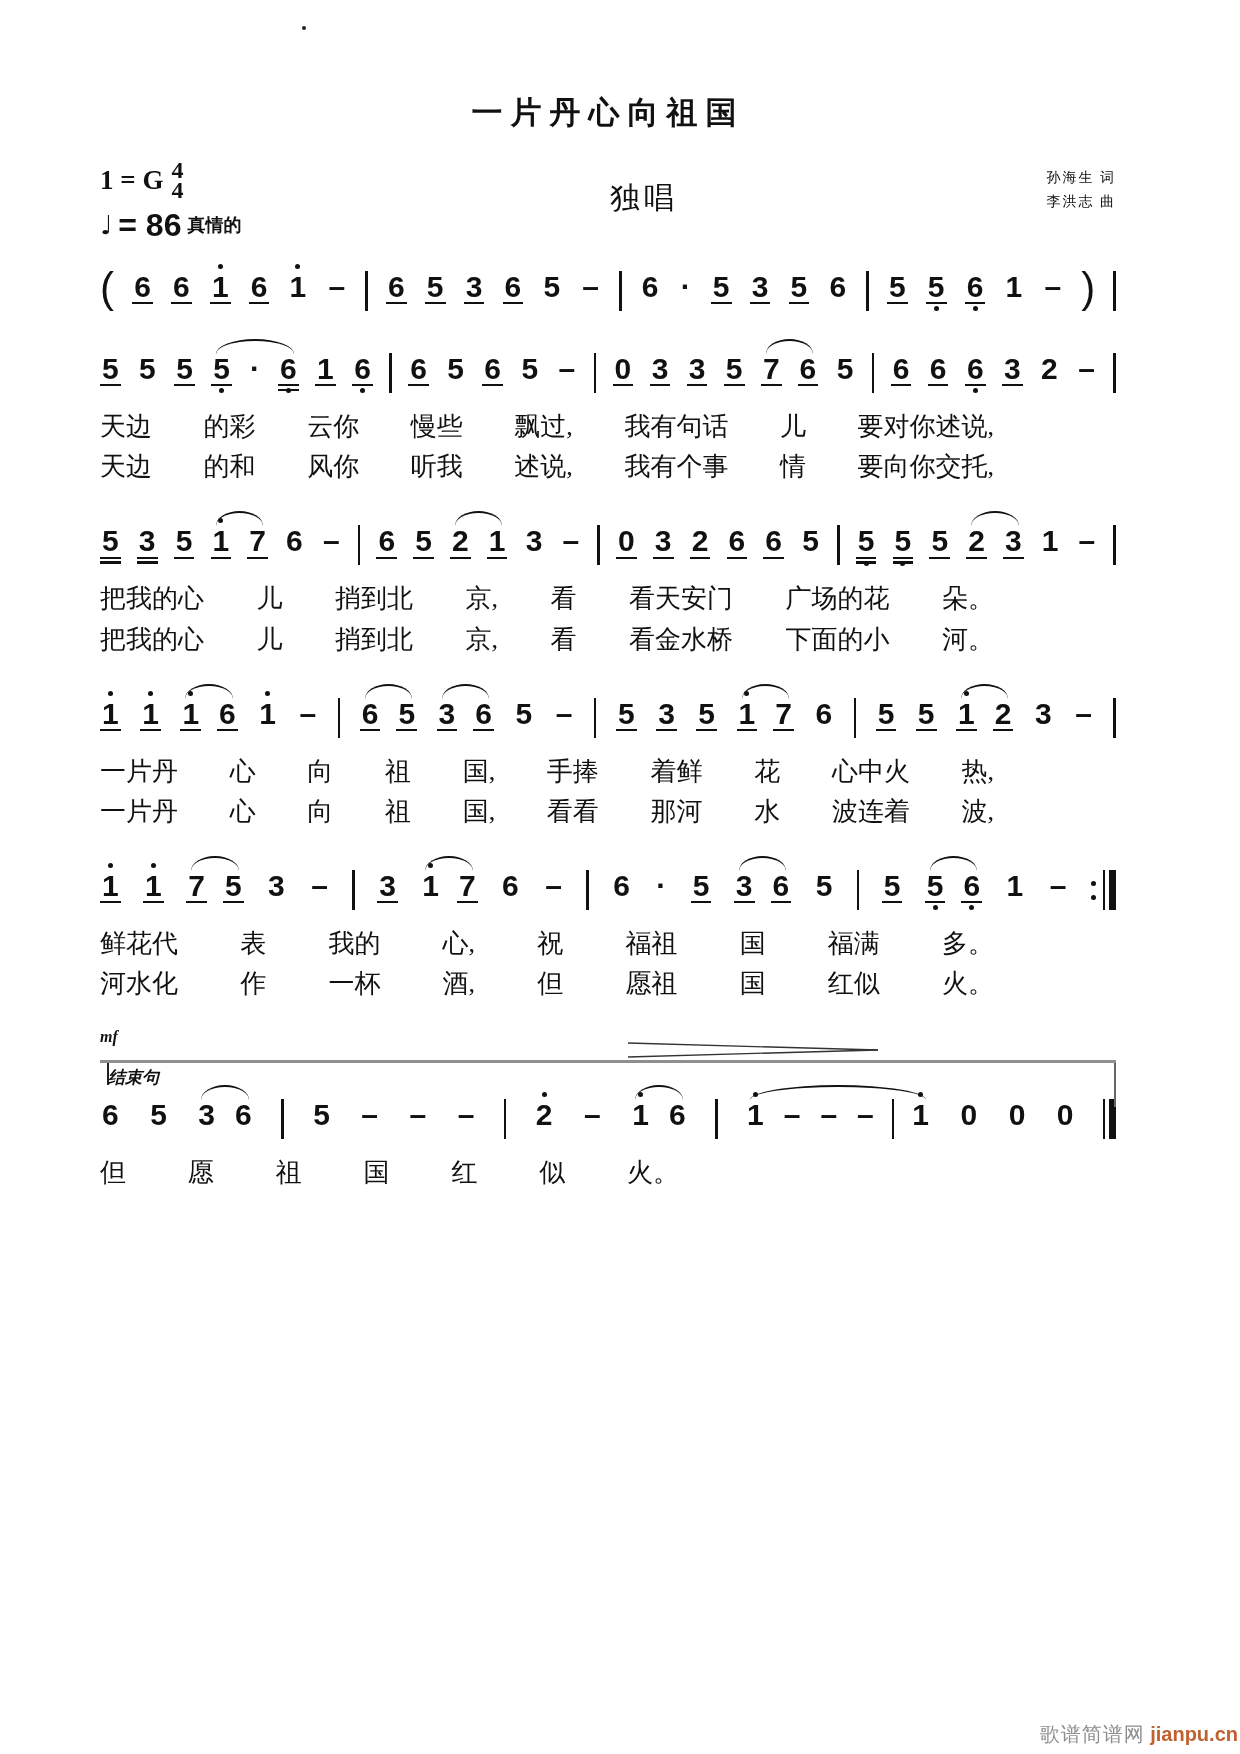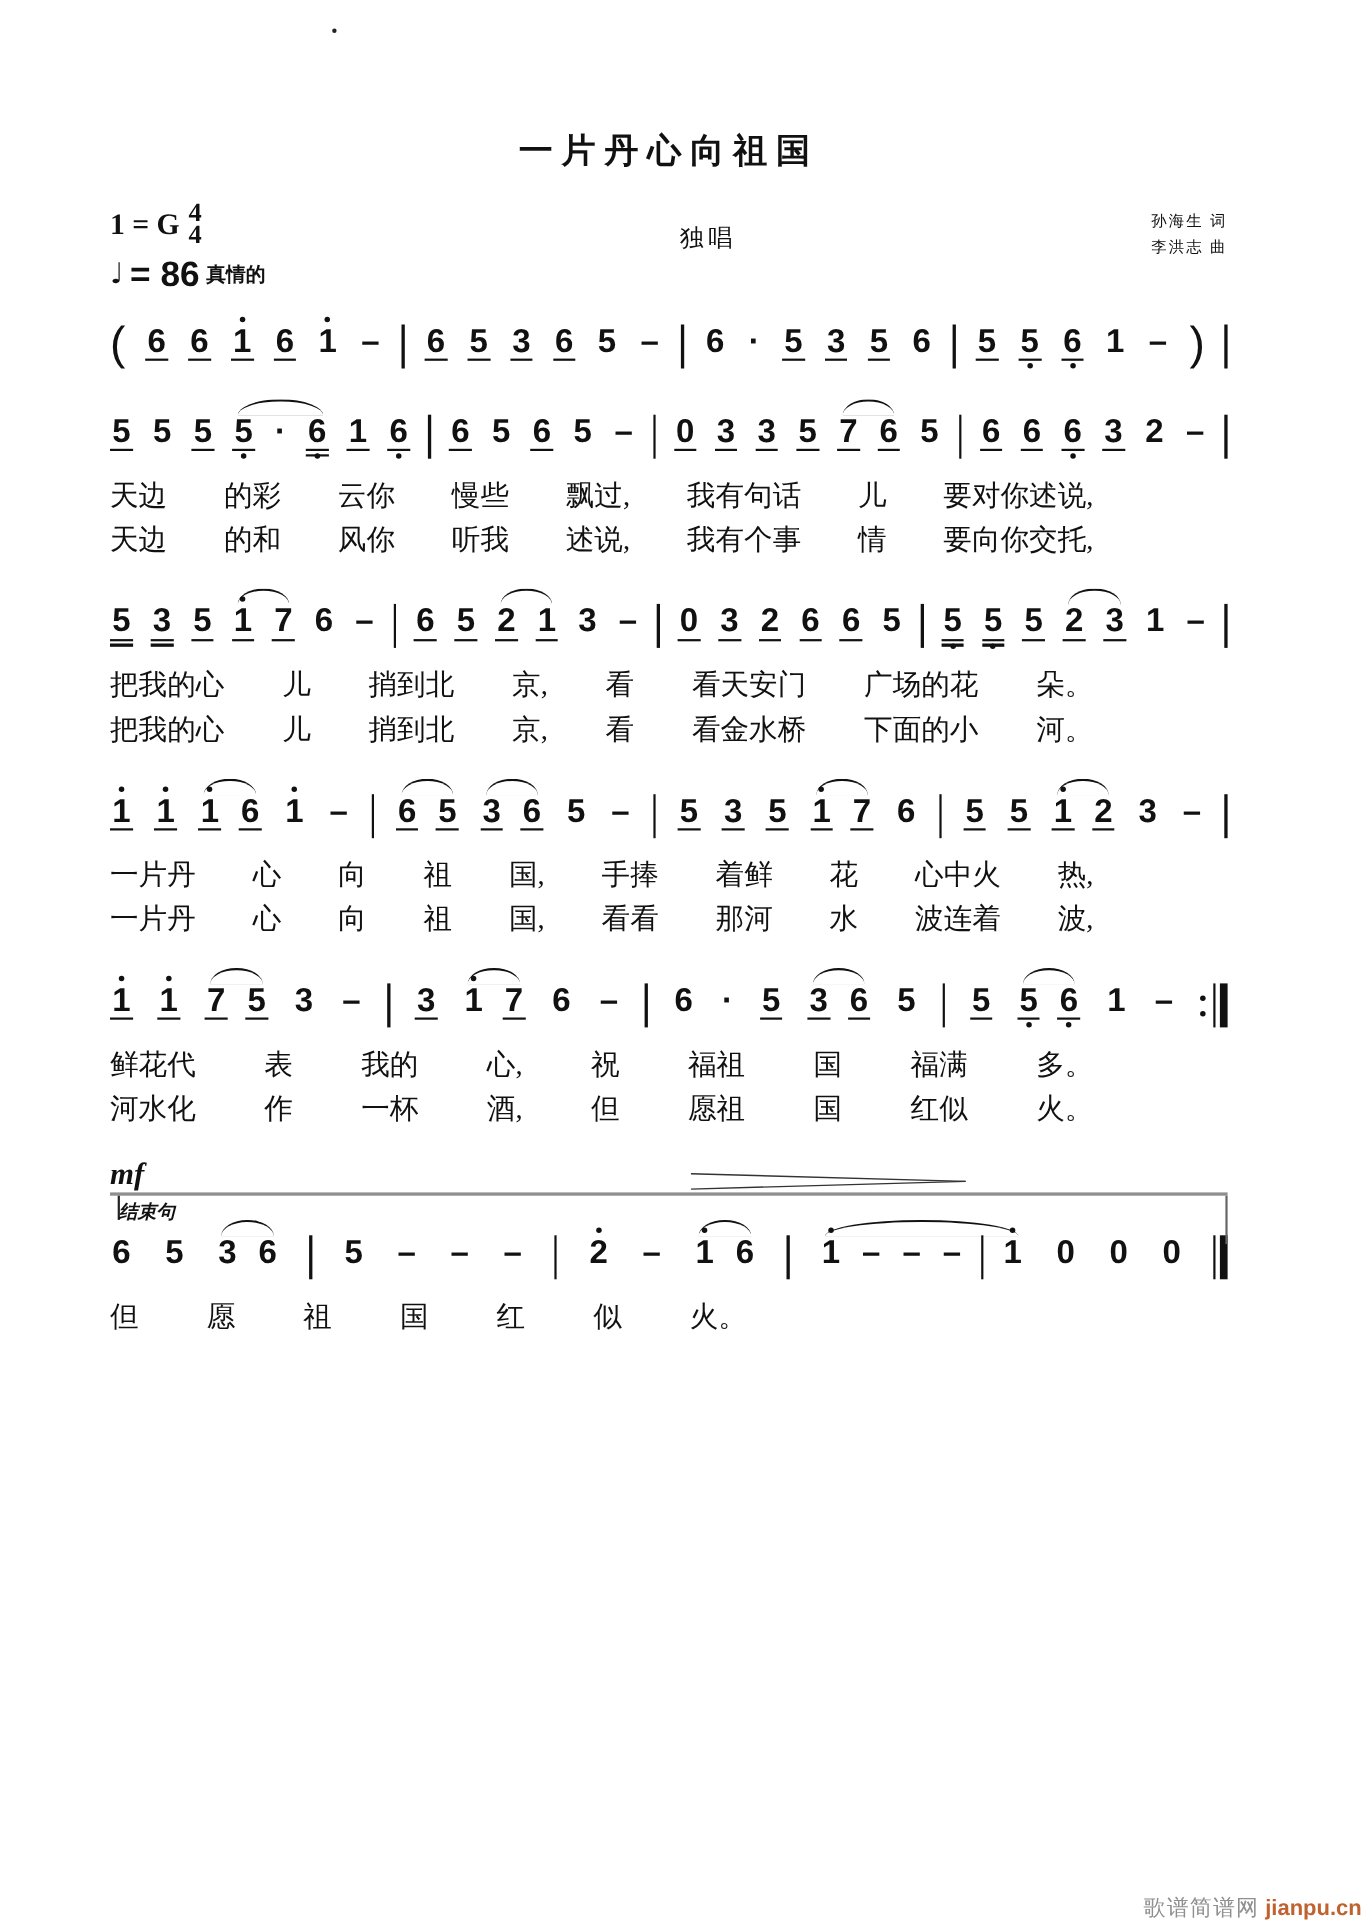--- a/index.html
+++ b/index.html
@@ -1,32 +1,32 @@
 <!DOCTYPE html>
 <html><head>
 <meta charset="utf-8">
 <style>
   html,body{margin:0;padding:0;}
   body{
     width:1240px;height:1754px;background:#ffffff;position:relative;
     font-family:"Liberation Serif","DejaVu Serif",serif;color:#111;
     overflow:hidden;
   }
-  .sheet{padding:116px 124px 0 100px;position:relative;}
+  .sheet{padding:92px 124px 0 100px;position:relative;}
   .top-dot{position:absolute;left:302px;top:26px;width:4px;height:4px;border-radius:50%;background:#222;}
   .title{text-align:center;font-size:31px;font-weight:600;letter-spacing:8px;margin:0 0 6px 0;}
   .meta{display:flex;justify-content:space-between;align-items:flex-start;margin-top:26px;height:96px;}
   .meta-left{font-weight:700;}
   .keysig{display:flex;align-items:center;gap:8px;font-size:27px;font-weight:700;}
   .meter{display:inline-flex;flex-direction:column;align-items:center;line-height:0.85;font-size:24px;font-weight:700;}
   .tempo{display:flex;align-items:center;gap:6px;margin-top:6px;}
   .tempo .glyph{font-family:"DejaVu Sans",sans-serif;font-size:26px;}
   .tempo .bpm{font-size:32px;font-weight:700;font-family:"Liberation Sans",sans-serif;}
   .tempo .expr{font-size:18px;font-weight:700;margin-left:0;}
-  .meta-center{font-size:22px;letter-spacing:4px;padding-top:18px;text-align:right;}
+  .meta-center{font-size:30px;letter-spacing:4px;padding-top:18px;text-align:right;}
   .meta-right{font-size:14px;line-height:1.7;padding-top:6px;letter-spacing:2px;}
   
   #score{margin-top:6px;}
   .system{margin-bottom:34px;}
   .system-intro{margin-bottom:24px;}
   .mline{display:flex;justify-content:space-between;align-items:flex-start;width:100%;}
   .tk{display:inline-flex;flex-direction:column;align-items:center;}
   .da,.db{height:9px;display:flex;align-items:center;justify-content:center;width:100%;}
   .d,.repdots i{width:5px;height:5px;border-radius:50%;background:#111;display:block;}
   .n{
@@ -47,21 +47,21 @@
     content:'';position:absolute;top:-5px;left:5px;right:5px;height:13px;
     border-top:2.5px solid #111;border-radius:50% 50% 0 0 / 100% 100% 0 0;
   }
   
   .lyr{display:flex;justify-content:space-between;width:88%;font-size:26px;margin-top:9px;line-height:1.2;}
   .syl{white-space:nowrap;}
   
   .system-ending{margin-top:-4px;}
   .system-ending .lyr{width:57%;}
   .end-head{position:relative;height:60px;}
-  .mf{position:absolute;left:0;top:-2px;font-style:italic;font-weight:700;font-size:28px;font-family:"Liberation Serif",serif;}
+  .mf{position:absolute;left:0;top:-2px;font-style:italic;font-weight:700;font-size:16px;font-family:"Liberation Serif",serif;}
   .end-line{position:absolute;left:0;right:0;top:30px;border-top:3px solid #8f8f8f;}
   .end-line::before{content:'';position:absolute;left:7px;top:0;width:2px;height:22px;background:#222;}
   .end-line::after{content:'';position:absolute;right:0;top:0;width:2px;height:44px;background:#666;}
   .end-label{position:absolute;left:8px;top:36px;font-style:italic;font-size:17px;font-weight:600;}
   .hairpin{position:absolute;left:52%;top:12px;}
   
   .footer{margin-top:58px;font-family:"Liberation Sans",sans-serif;font-weight:700;font-size:21px;}
   .watermark{position:absolute;right:2px;bottom:6px;font-size:20px;font-family:"Liberation Sans",sans-serif;}
   .wm-name{color:#8f8f8f;letter-spacing:1px;}
   .wm-url{color:#c0622f;font-weight:700;}

